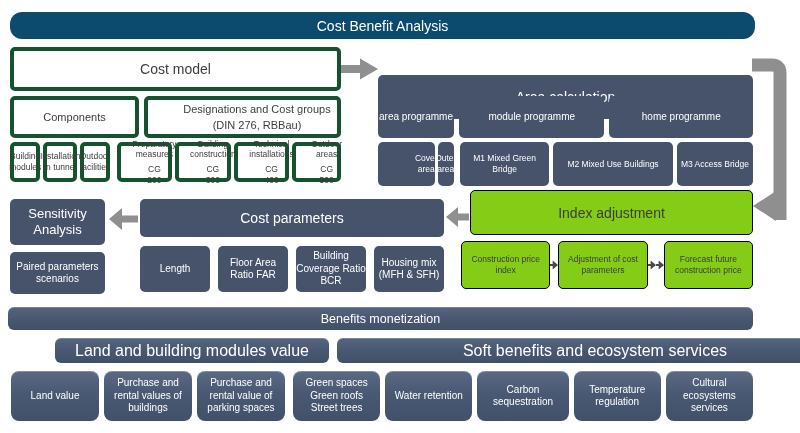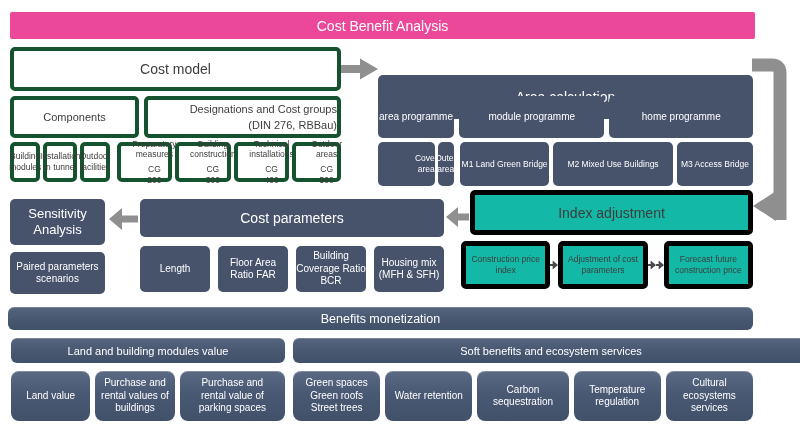--- a/index.html
+++ b/index.html
@@ -3,38 +3,38 @@
 <meta charset="utf-8">
 <style>
   html,body{margin:0;padding:0;background:#fff;}
   .stage{
     position:relative;width:800px;height:433px;background:#ffffff;overflow:hidden;
     font-family:"Liberation Sans", sans-serif;color:#fff;
   }
   .abs{position:absolute;box-sizing:border-box;}
   .ctr{display:flex;align-items:center;justify-content:center;text-align:center;}
   .box-dark{background:#47536b;color:#ffffff;border-radius:5px;}
-  .box-title{background:#ec4899;color:#ffffff;border-radius:2px;}
+  .box-title{background:#0c4a6e;color:#ffffff;border-radius:12px;}
   .box-white{background:#ffffff;border:4px solid #14532d;border-radius:5px;color:#3d3d3d;}
-  .box-gray{background:#14b8a6;border:5px solid #000000;border-radius:5px;color:#3d3d3d;}
+  .box-gray{background:#84cc16;border:1px solid #000000;border-radius:5px;color:#3d3d3d;}
   .box-grad{
     background:linear-gradient(180deg,#5b6a84 0%,#4a5973 45%,#42516a 100%);
     color:#ffffff;border-radius:8px;
     box-shadow:inset 0 1px 0 rgba(255,255,255,.25);
   }
   .bar-grad{
     background:linear-gradient(180deg,#56657f 0%,#47566f 60%,#42516a 100%);
     color:#ffffff;border-radius:6px;
     box-shadow:inset 0 1px 0 rgba(255,255,255,.2);
   }
   .row{display:flex;}
   .row > *{min-width:0;}
   .fs14{font-size:14px;}
   .fs13{font-size:13px;line-height:1.25;}
-  .fs12{font-size:11px;}
+  .fs12{font-size:16px;margin-left:44px;}
   .fs11{font-size:11px;line-height:1.3;}
   .fs10{font-size:10px;line-height:1.25;}
   .sm{font-size:8.5px;line-height:1.25;}
   .pre{white-space:pre-line;}
   .cgbox{display:flex;flex-direction:column;align-items:center;justify-content:center;text-align:center;padding-left:20px;}
   .cgbox .cg{margin-top:4px;}
   .subtl{margin-top:2px;}
 </style>
 </head>
 <body>
@@ -50,21 +50,21 @@
   </svg>
 
   <div class="abs ctr box-dark fs14" style="left:378px;top:47px;width:375px;height:44px;margin-top:28px;">Area calculation</div>
 
   <svg class="abs" style="left:750px;top:52px;" width="45" height="180" viewBox="0 0 45 180">
     <path d="M2 13 H22 Q30 13 30 21 V168" fill="none" stroke="#8f8f8f" stroke-width="13"></path>
     <polygon points="3,154 26,139 26,169" fill="#8f8f8f"></polygon>
   </svg>
 
   <div class="abs ctr box-white fs11" style="left:10px;top:96px;width:129px;height:42px;">Components</div>
-  <div class="abs box-white fs11" style="left:144px;top:96px;width:197px;height:42px;display:flex;flex-direction:column;align-items:flex-end;justify-content:center;text-align:center;padding-left:29px;">
+  <div class="abs box-white fs11" style="left:144px;top:96px;width:197px;height:42px;display:flex;flex-direction:column;align-items:center;justify-content:center;text-align:center;padding-left:29px;">
     <div>Designations and Cost groups</div>
     <div class="subtl">(DIN 276, RBBau)</div>
   </div>
 
   <div class="abs row" style="left:10px;top:142px;width:331px;height:40px;gap:3px;">
     <div class="ctr box-white sm" style="flex:40;">Building modules</div>
     <div class="ctr box-white sm" style="flex:46;">Installation in tunnel</div>
     <div class="ctr box-white sm" style="flex:39;margin-right:4px;">Outdoor facilities</div>
     <div class="cgbox box-white sm" style="flex:48;">
       <div>Preparatory measures</div>
@@ -89,21 +89,21 @@
     <div class="ctr box-dark fs10" style="flex:147;">module programme</div>
     <div class="ctr box-dark fs10" style="flex:145;">home programme</div>
   </div>
 
   <div class="abs row" style="left:378px;top:142px;width:375px;height:44px;gap:6px;">
     <div class="row" style="flex:0 0 76px;gap:3px;">
       <div class="ctr box-dark sm" style="flex:1;padding-left:40px;">Cover area</div>
       <div class="ctr box-dark sm" style="flex:1;">Outer area</div>
     </div>
     <div class="row" style="flex:147;gap:4px;">
-      <div class="ctr box-dark sm" style="flex:41;">M1 Land Green Bridge</div>
+      <div class="ctr box-dark sm" style="flex:41;">M1 Mixed Green Bridge</div>
       <div class="ctr box-dark sm" style="flex:55;">M2 Mixed Use Buildings</div>
       <div class="ctr box-dark sm" style="flex:35;">M3 Access Bridge</div>
     </div>
   </div>
 
   <div class="abs ctr box-dark fs13" style="left:10px;top:199px;width:95px;height:46px;padding:0 8px;">Sensitivity Analysis</div>
   <div class="abs ctr box-dark fs10" style="left:10px;top:252px;width:95px;height:42px;padding:16px 4px;">Paired parameters scenarios</div>
 
   <svg class="abs" style="left:109px;top:206px;" width="29" height="26" viewBox="0 0 29 26">
     <path d="M29 9.5 H13 V2 L0 13 L13 24 V16.5 H29 Z" fill="#8f8f8f"></path>
@@ -138,21 +138,21 @@
   </div>
 
   <div class="abs ctr bar-grad" style="left:8px;top:307px;width:745px;height:23px;font-size:12.5px;">Benefits monetization</div>
 
   <div class="abs ctr bar-grad fs12" style="left:11px;top:338px;width:274px;height:25px;">Land and building modules value</div>
   <div class="abs ctr bar-grad fs12" style="left:293px;top:338px;width:516px;height:25px;">Soft benefits and ecosystem services</div>
 
   <div class="abs row" style="left:11px;top:371px;width:274px;height:50px;gap:5px;">
     <div class="ctr box-grad fs10" style="flex:1;padding:0 3px;">Land value</div>
     <div class="ctr box-grad fs10" style="flex:1;padding:0 3px;">Purchase and rental values of buildings</div>
-    <div class="ctr box-grad fs10" style="flex:1;padding:0 16px;">Purchase and rental value of parking spaces</div>
+    <div class="ctr box-grad fs10" style="flex:1;padding:0 3px;">Purchase and rental value of parking spaces</div>
   </div>
 
   <div class="abs row" style="left:293px;top:371px;width:460px;height:50px;gap:5px;">
     <div class="ctr box-grad fs10 pre" style="flex:1;padding:0 3px;">Green spaces
 Green roofs
 Street trees</div>
     <div class="ctr box-grad fs10" style="flex:1;padding:0 3px;">Water retention</div>
     <div class="ctr box-grad fs10" style="flex:1;padding:0 5px;">Carbon sequestration</div>
     <div class="ctr box-grad fs10" style="flex:1;padding:0 3px;">Temperature regulation</div>
     <div class="ctr box-grad fs10" style="flex:1;padding:0 3px;">Cultural ecosystems services</div>

